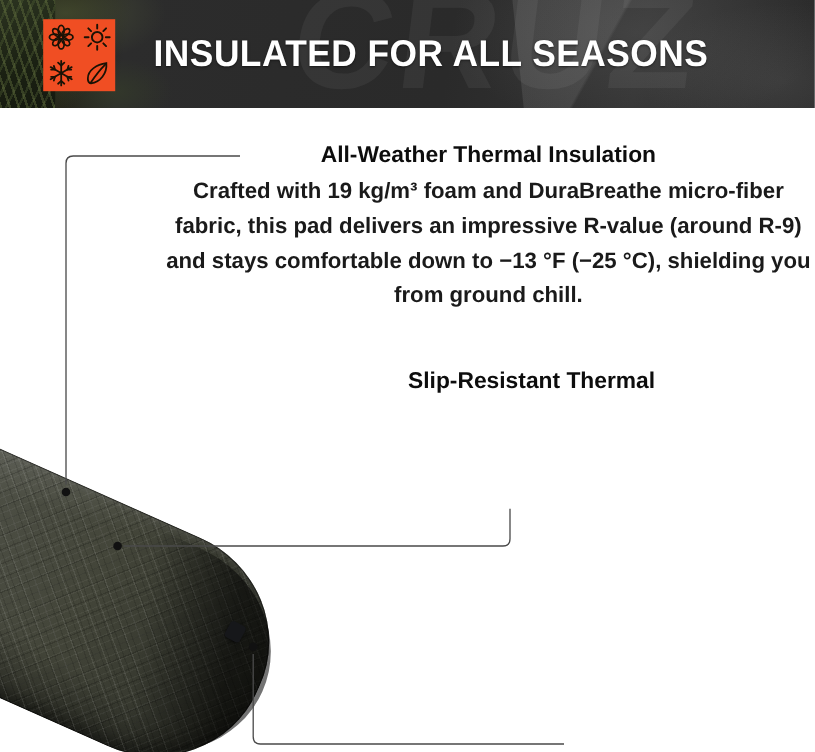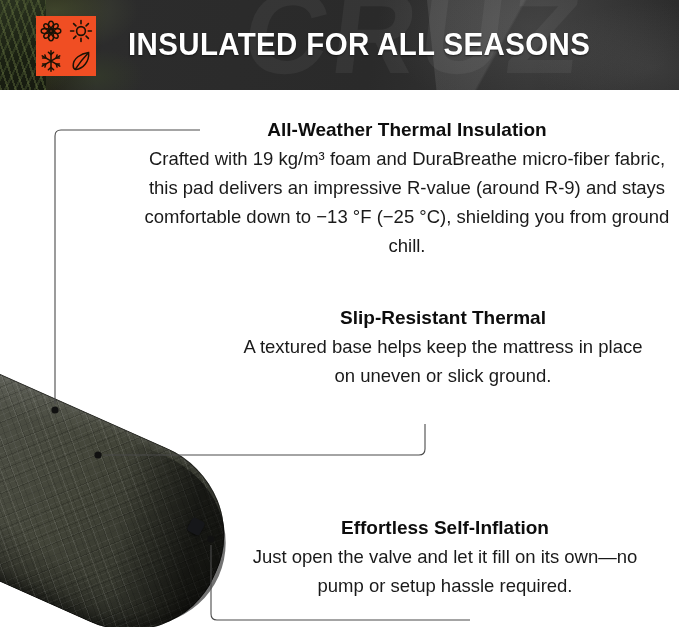--- a/index.html
+++ b/index.html
@@ -115,21 +115,21 @@
   }
 
   
   .callout{position:absolute;text-align:center;color:#111111;}
   .callout .c-title{
     font-size:19px;font-weight:bold;line-height:26px;color:#0d0d0d;
     margin:0 0 1px 0;
   }
   .callout .c-body{
     font-size:18.5px;line-height:29px;color:#1a1a1a;margin:0;
-    font-weight:400;
+    font-weight:700;
   }
   #callout-1{left:135px;top:117px;width:544px;}
   #callout-2{left:243px;top:305px;width:400px;}
   #callout-3{left:235px;top:515px;width:420px;}
 
   
   .leaders{position:absolute;left:0;top:0;width:679px;height:627px;pointer-events:none;}
 </style>
 </head>
 <body>
@@ -203,21 +203,16 @@
     </g>
   </svg>
 
   <div class="callout" id="callout-1">
     <p class="c-title">All-Weather Thermal Insulation</p>
     <p class="c-body">Crafted with 19 kg/m³ foam and DuraBreathe micro-fiber fabric, this pad delivers an impressive R-value (around R-9) and stays comfortable down to −13 °F (−25 °C), shielding you from ground chill.</p>
   </div>
 
   <div class="callout" id="callout-2">
     <p class="c-title">Slip-Resistant Thermal</p>
-    <p class="c-body">A textured base helps keep the mattress in place on uneven or slick ground.</p>
-  </div>
-
-  <div class="callout" id="callout-3">
-    <p class="c-title">Effortless Self-Inflation</p>
-    <p class="c-body">Just open the valve and let it fill on its own—no pump or setup hassle required.</p>
-  </div>
+  </div>
+
 
 </div>
 
 </body></html>

